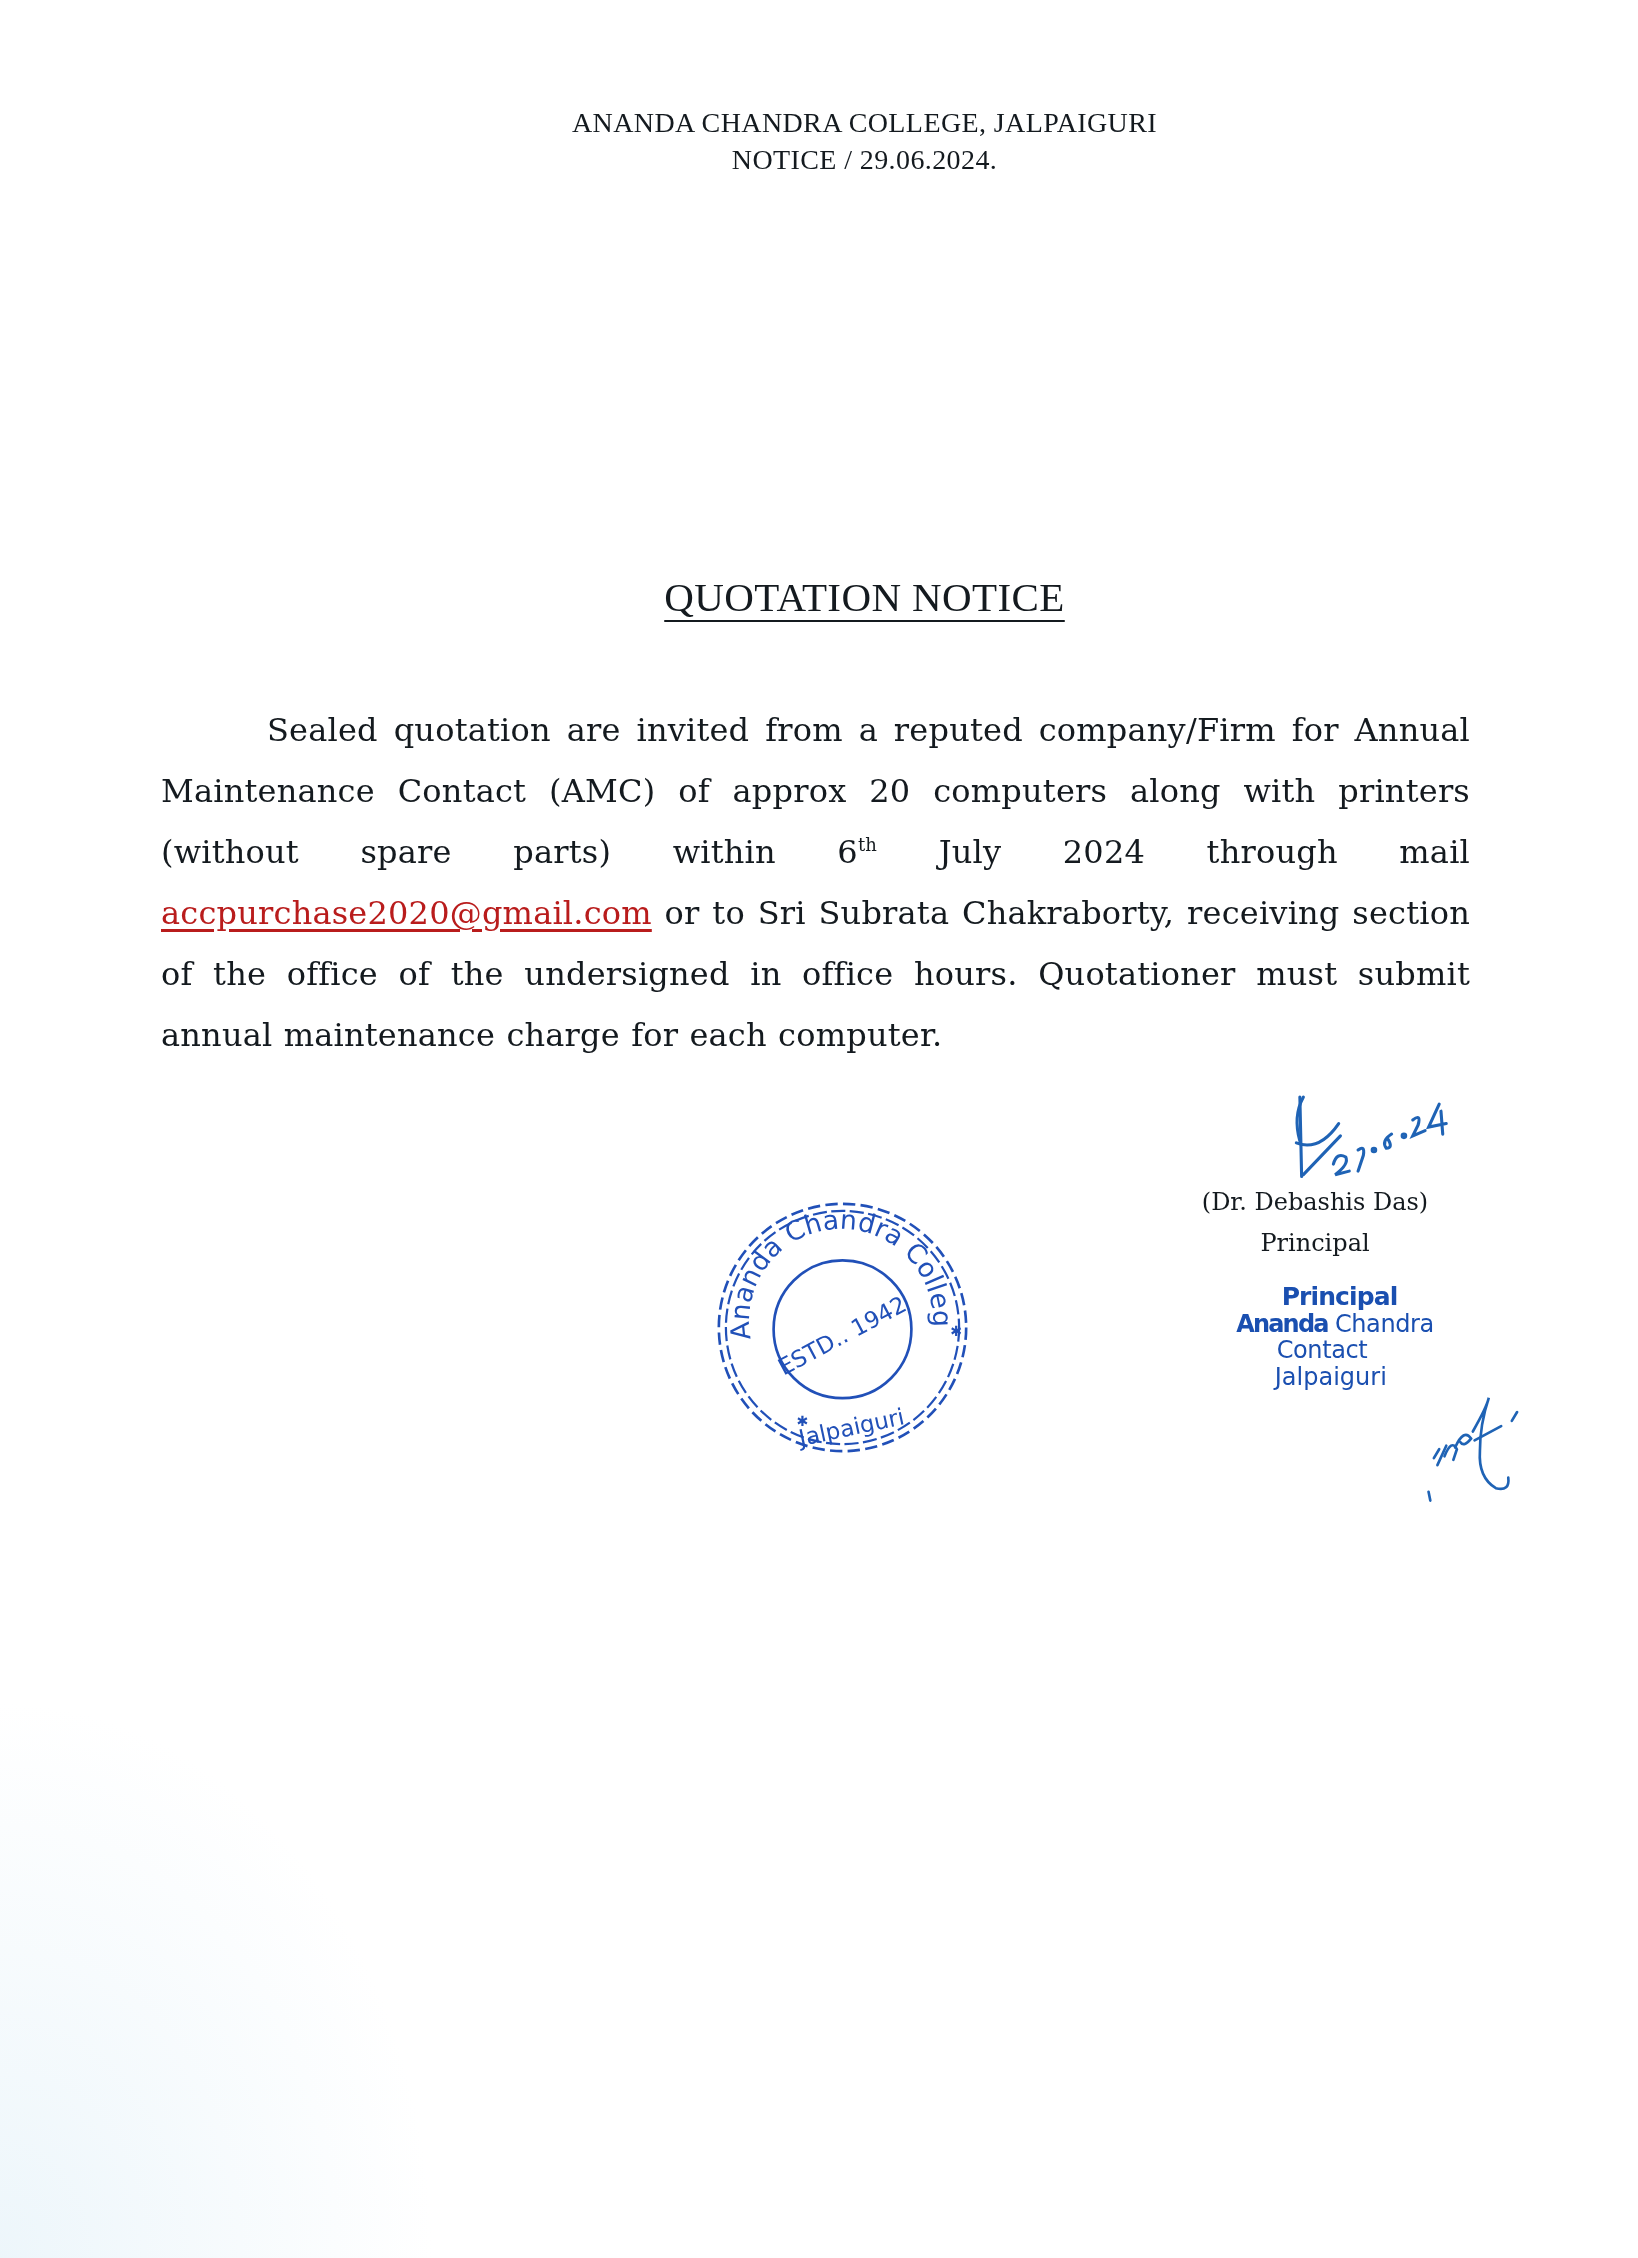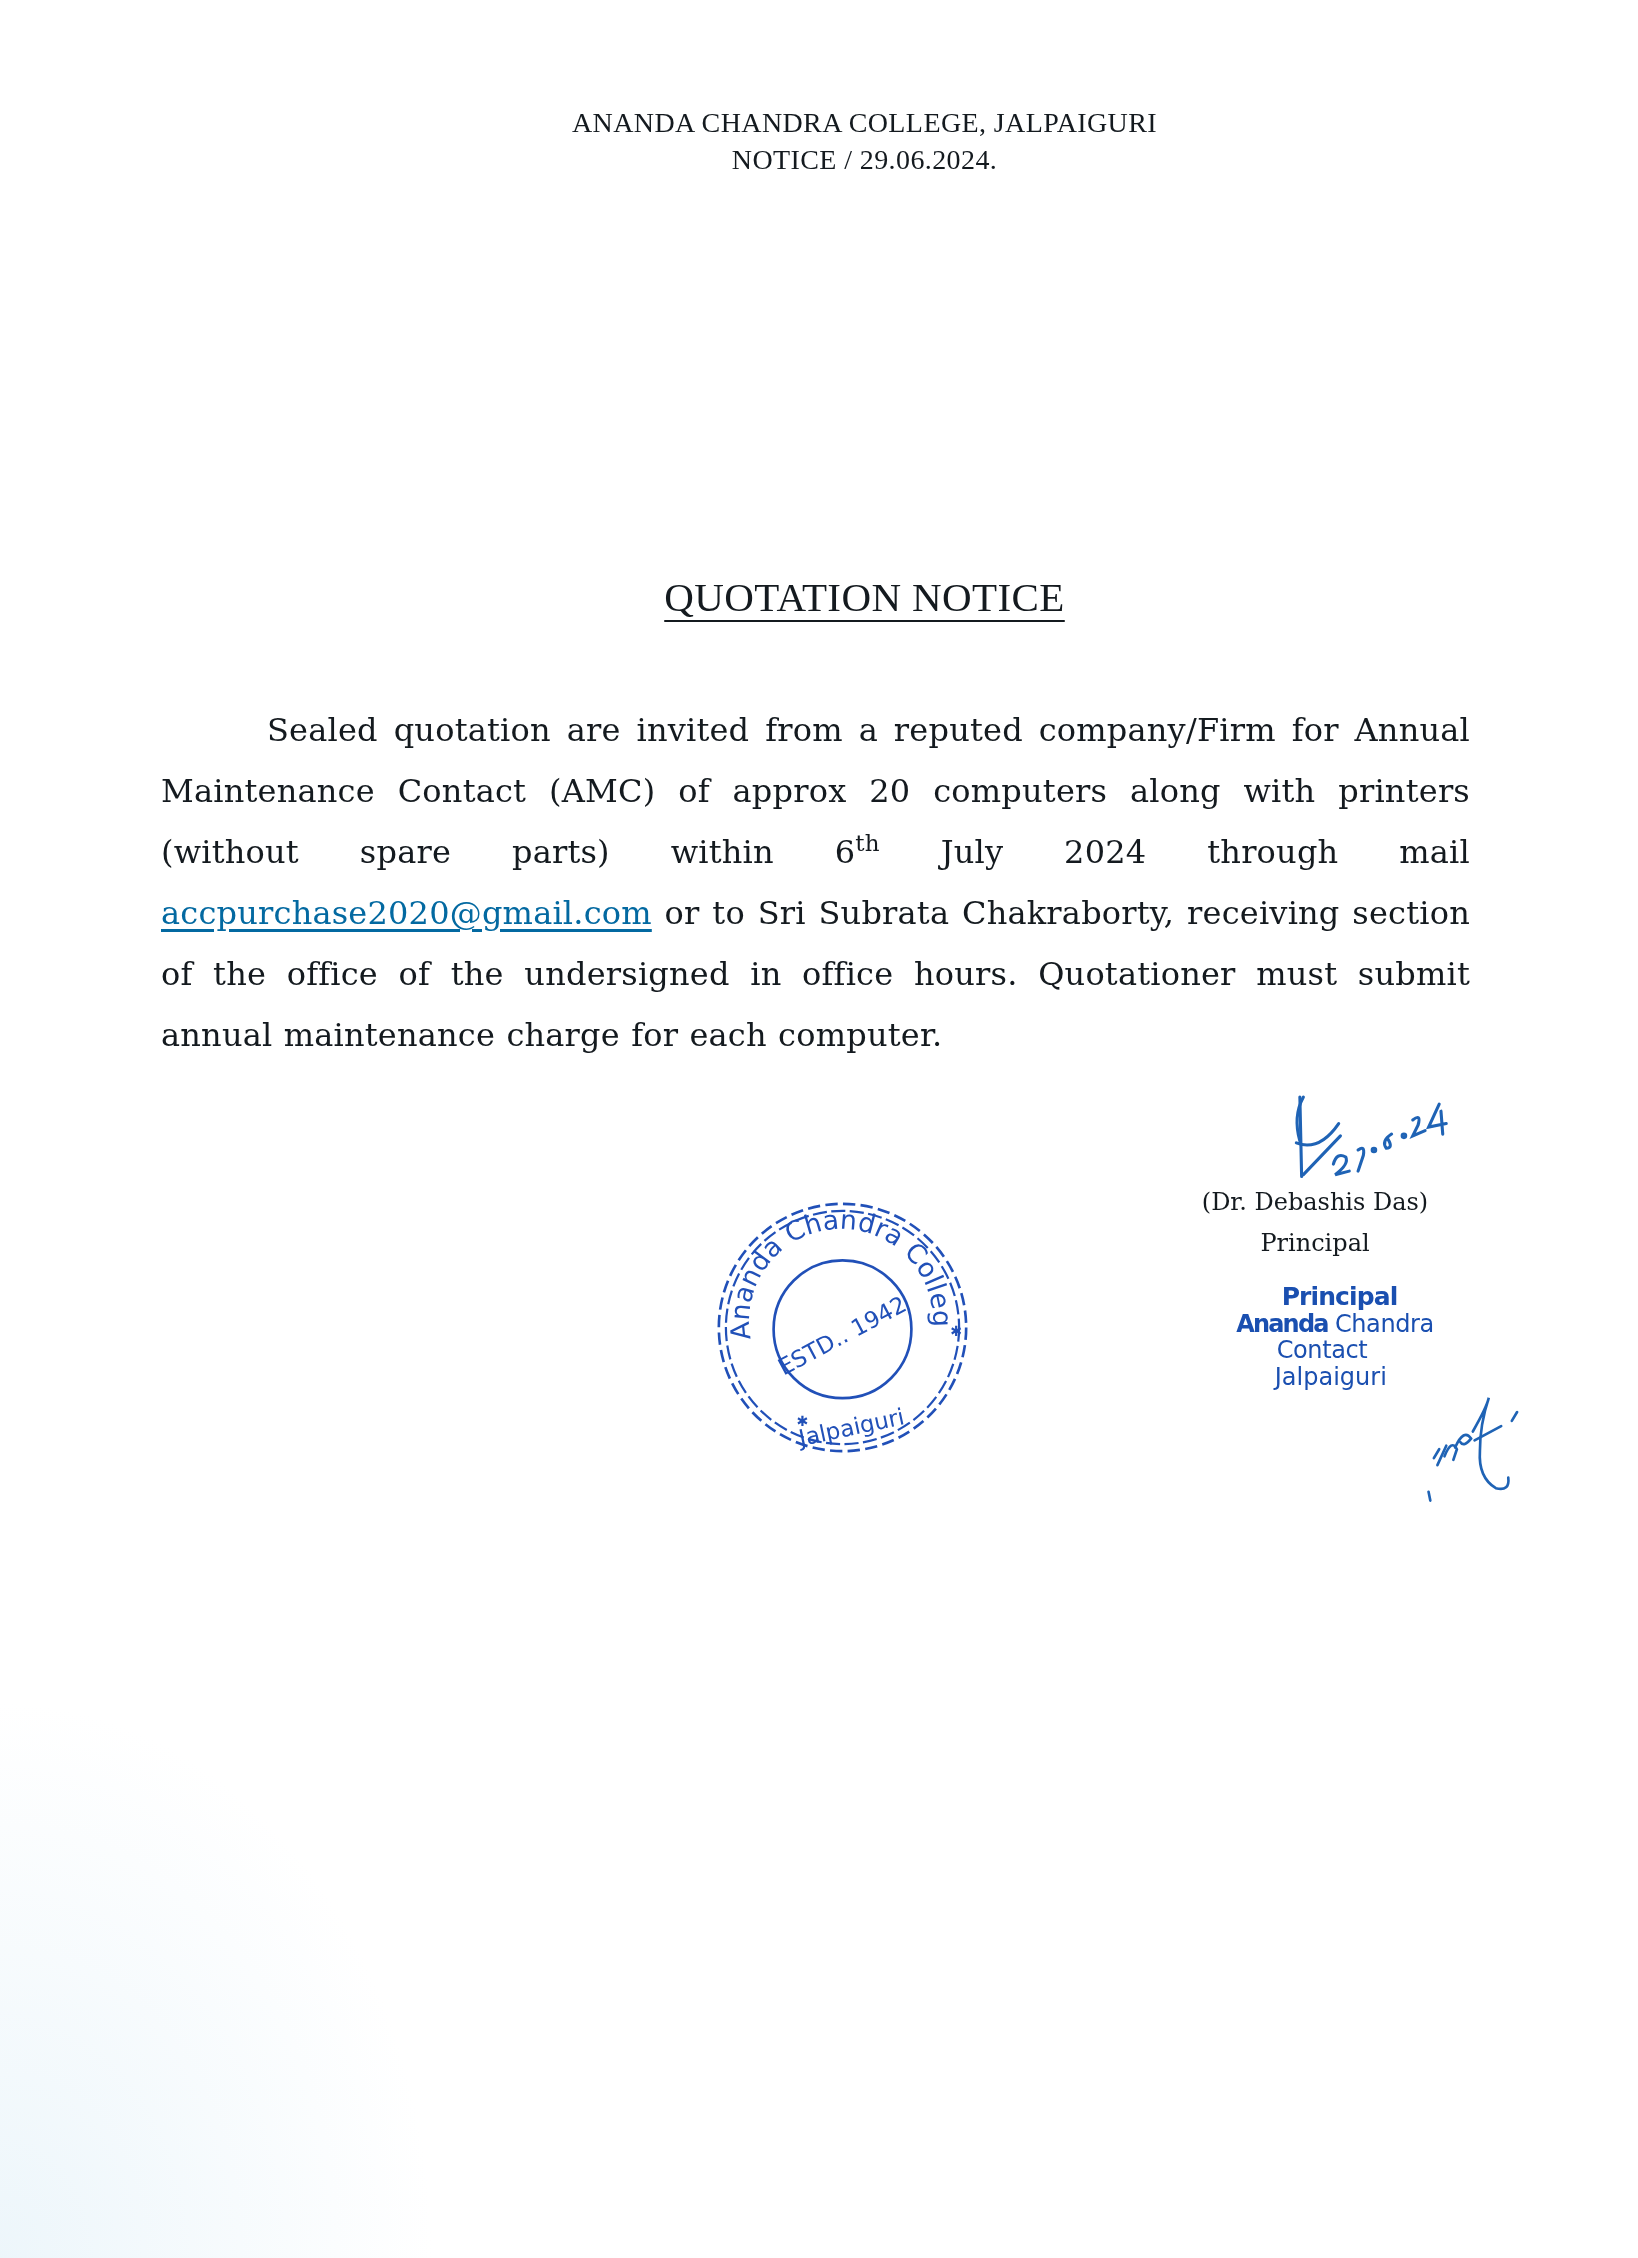--- a/index.html
+++ b/index.html
@@ -22,22 +22,22 @@
     position: absolute; top: 573px; left: 0; width: 1729px; text-align: center;
     font-family: "Liberation Serif", serif; font-size: 41px; letter-spacing: 0.4px;
   }
   .title span { text-decoration: underline; text-underline-offset: 8.8px; text-decoration-thickness: 1.8px; }
   .body {
     position: absolute; top: 700px; left: 161px; width: 1309px;
     font-family: "DejaVu Serif", serif; font-size: 32px; line-height: 61px;
     text-align: justify; text-indent: 106px; letter-spacing: 0.2px;
     word-spacing: 0.9px;
   }
-  .body sup { font-size: 23px; line-height: 0; vertical-align: 12.4px; }
-  .body .email { text-decoration: underline; text-underline-offset: 5.3px; color: #0369a1; }
+  .body sup { font-size: 18px; line-height: 0; vertical-align: 12.4px; }
+  .body .email { text-decoration: underline; text-underline-offset: 5.3px; color: #b91c1c; }
   .sign-name {
     position: absolute; top: 1182px; left: 1165px; width: 300px; text-align: center;
     font-family: "DejaVu Serif", serif; font-size: 24px; line-height: 41px;
   }
   .signature {
     position: absolute; top: 1090px; left: 1284px;
   }
   .stamp {
     position: absolute; left: 710px; top: 1195px;
   }

